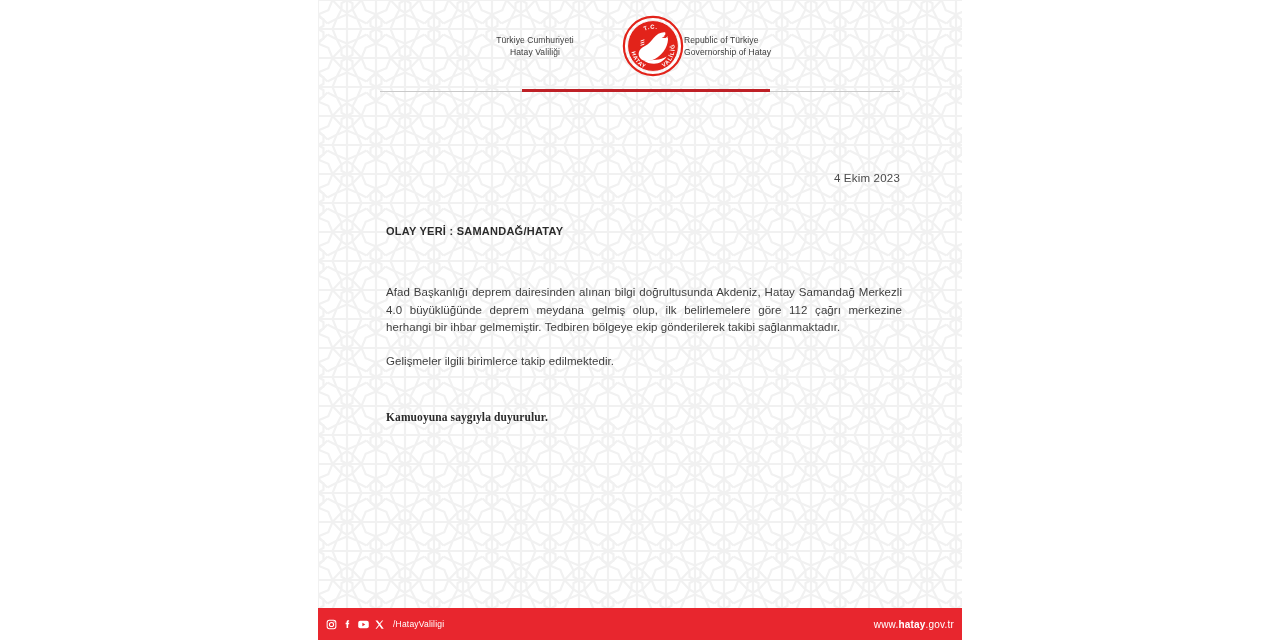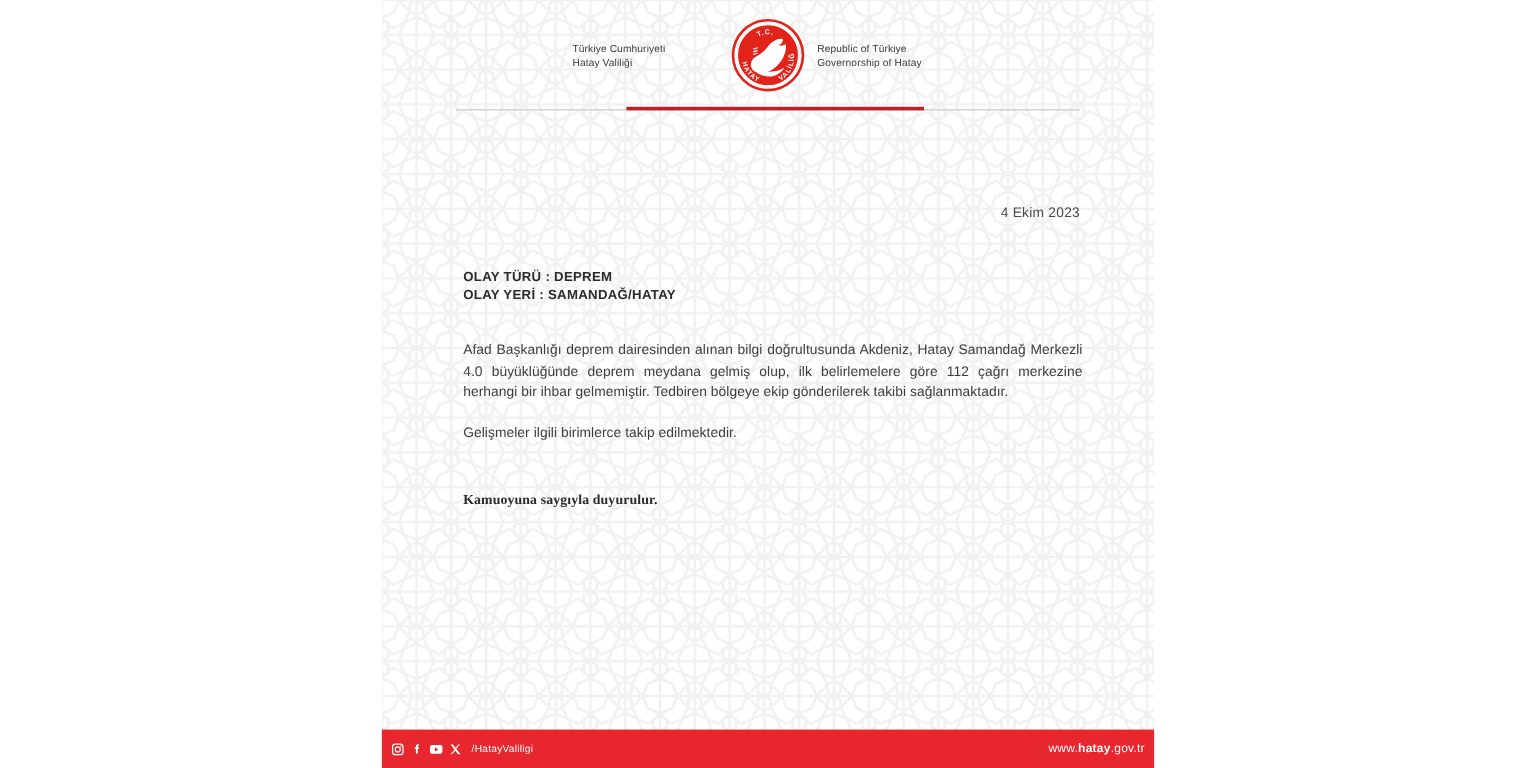--- a/index.html
+++ b/index.html
@@ -47,36 +47,35 @@
     position: absolute;
     left: 0;
     top: 14px;
     width: 644px;
     height: 64px;
     display: flex;
     align-items: center;
     justify-content: center;
   }
   .hdr-tr {
-    text-align: left;
+    text-align: center;
     font-size: 8.5px;
     line-height: 12.5px;
     color: #3a3a3a;
     letter-spacing: 0.1px;
     width: 122px;
-    padding-right: 10px;
+    padding-right: 26px;
   }
   .hdr-en {
     text-align: left;
     font-size: 8.5px;
     line-height: 12.5px;
     color: #3a3a3a;
     letter-spacing: 0.1px;
     width: 122px;
-    padding-left: 10px;
   }
   #emblem-wrap {
     width: 62px;
     height: 62px;
     flex: 0 0 62px;
     position: relative;
   }
 
   
   #header-rule {
@@ -304,21 +303,20 @@
       </div>
     </div>
 
     <div id="header-rule"></div>
     <div id="header-rule-red"></div>
 
 
     <div id="doc-date">4 Ekim 2023</div>
 
     <div id="meta-block">
-      <div class="meta-line">OLAY TÜRÜ : DEPREM</div>
       <div class="meta-line">OLAY YERİ : SAMANDAĞ/HATAY</div>
     </div>
 
     <div id="body-block">
       <p class="body-para">Afad Başkanlığı deprem dairesinden alınan bilgi doğrultusunda Akdeniz, Hatay Samandağ Merkezli 4.0 büyüklüğünde deprem meydana gelmiş olup, ilk belirlemelere göre 112 çağrı merkezine herhangi bir ihbar gelmemiştir. Tedbiren bölgeye ekip gönderilerek takibi sağlanmaktadır.</p>
       <p class="body-para last">Gelişmeler ilgili birimlerce takip edilmektedir.</p>
     </div>
 
     <div id="closing">Kamuoyuna saygıyla duyurulur.</div>
 

